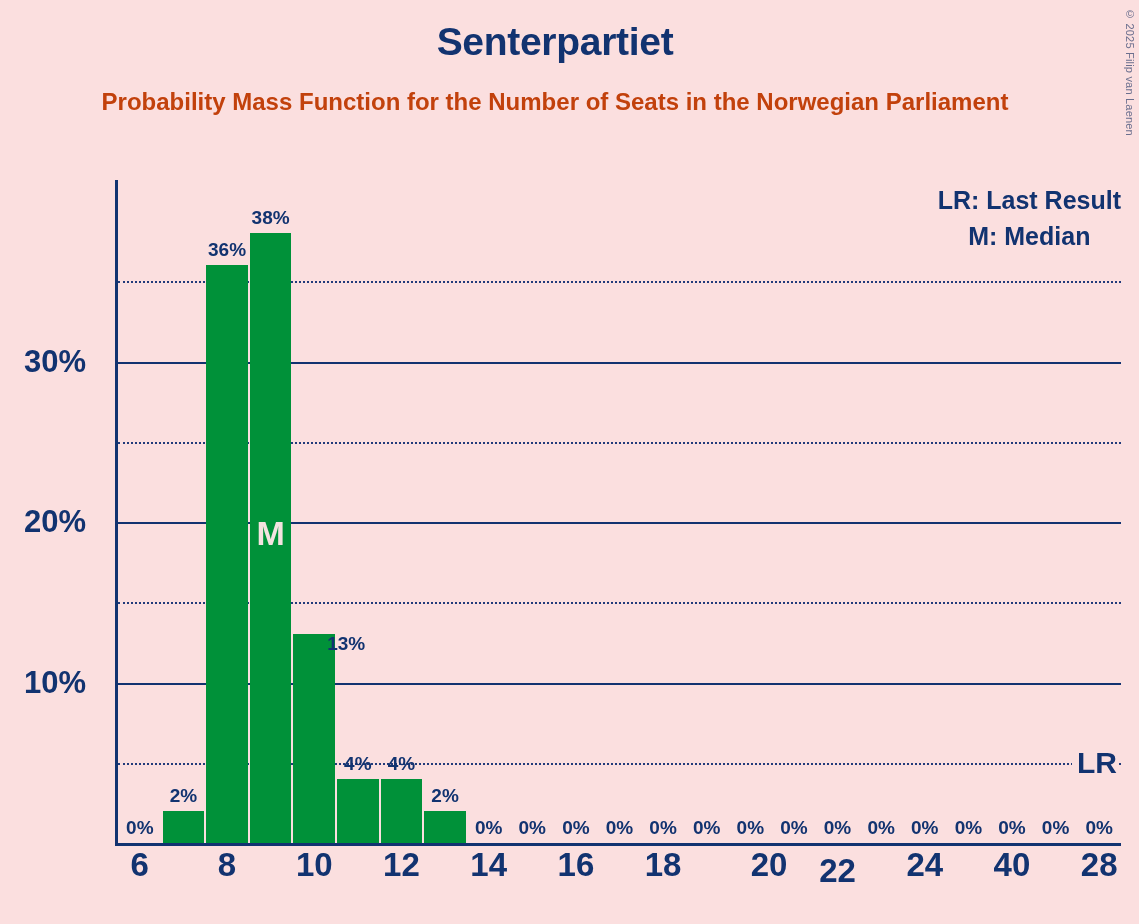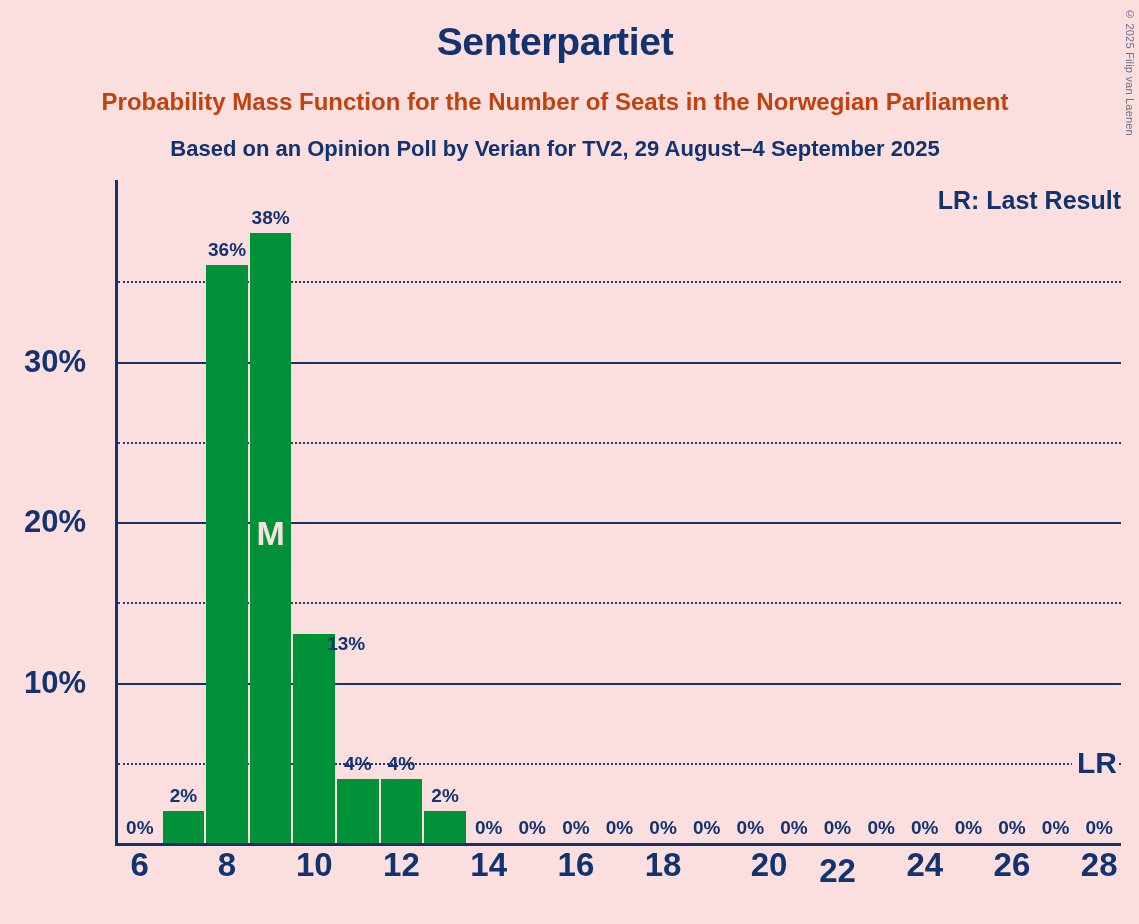--- a/index.html
+++ b/index.html
@@ -167,25 +167,25 @@
     white-space: nowrap;
   }
 </style>
 </head>
 <body>
 
 <div id="root">
 
   <div class="chart-title">Senterpartiet</div>
   <div class="chart-subtitle">Probability Mass Function for the Number of Seats in the Norwegian Parliament</div>
-  <div class="chart-subsubtitle">Based on an Opinion Poll by Verian for TV2, 29 August–4 September 2025</div>
   <div class="copyright">© 2025 Filip van Laenen</div>
 
   <div class="legend">
     <div>LR: Last Result</div>
+    <div>M: Median</div>
   </div>
 
   <div class="plot">
     <div class="axis-y"></div>
     <div class="axis-x"></div>
     <div id="gridlines">
         <div class="gridline minor" style="top: 582.75px;"></div>
         <div class="gridline minor" style="top: 422.25px;"></div>
         <div class="gridline minor" style="top: 261.75px;"></div>
         <div class="gridline minor" style="top: 101.25px;"></div>
@@ -236,18 +236,18 @@
         <div class="xtick" style="left: 21.8043px;">6</div>
         <div class="xtick" style="left: 109.022px;">8</div>
         <div class="xtick" style="left: 196.239px;">10</div>
         <div class="xtick" style="left: 283.457px;">12</div>
         <div class="xtick" style="left: 370.674px;">14</div>
         <div class="xtick" style="left: 457.891px;">16</div>
         <div class="xtick" style="left: 545.109px;">18</div>
         <div class="xtick" style="left: 651px;">20</div>
         <div class="xtick" style="left: 719.543px; margin-top: 6px;">22</div>
         <div class="xtick" style="left: 806.761px;">24</div>
-        <div class="xtick" style="left: 893.978px;">26</div>
+        <div class="xtick" style="left: 893.978px;">40</div>
         <div class="xtick" style="left: 981.196px;">28</div>
       </div>
   </div>
 
 </div>
 
 </body></html>

